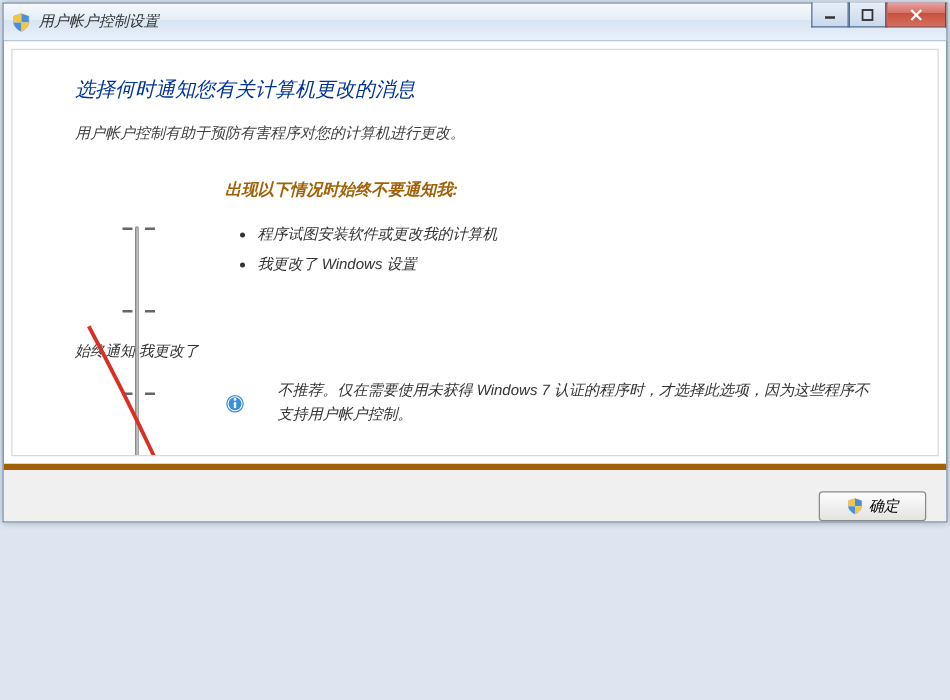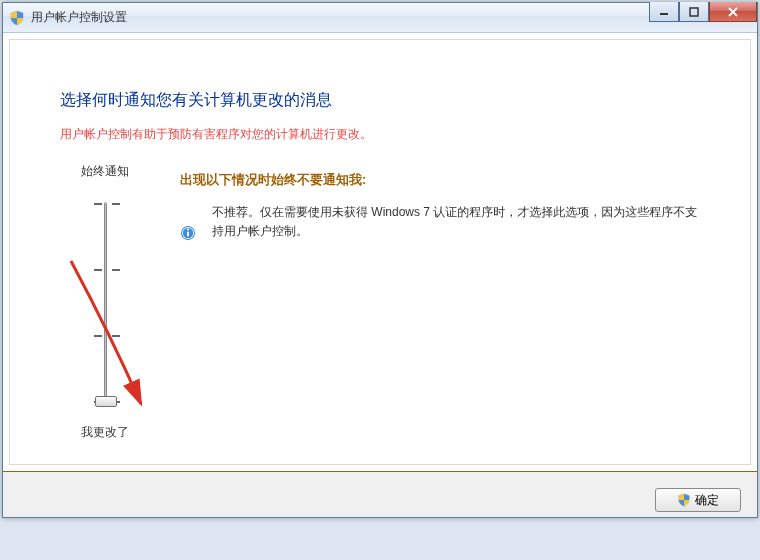--- a/index.html
+++ b/index.html
@@ -6,27 +6,28 @@
     body {
       font-family: "Microsoft YaHei", "Segoe UI", Tahoma, sans-serif;
       font-size: 12px;
       background: #dce5f0;
       width: 760px;
       height: 560px;
       overflow: hidden;
     }
     .window {
       width: 756px;
-      height: 516px;
+      height: 416px;
       margin: 2px;
       background: #fff;
       border: 1px solid #5a7ca0;
       box-shadow: 0 0 6px rgba(0,0,0,0.3);
       display: flex;
       flex-direction: column;
+      font-style: italic;
     }
     .titlebar {
       height: 30px;
       background: linear-gradient(to bottom, #f5f9fd 0%, #e4ecf7 45%, #d7e4f2 46%, #e9f1fa 100%);
       border-bottom: 1px solid #b8c7d9;
       display: flex;
       align-items: center;
       padding: 0 0 0 6px;
       position: relative;
     }
@@ -73,45 +74,44 @@
       position: relative;
       border: 1px solid #d9d9d9;
       margin: 6px;
       overflow: hidden;
     }
     .heading {
       color: #003399;
       font-size: 16px;
       font-weight: normal;
       margin-bottom: 14px;
-      margin-top: 28px;
     }
     .description {
-      color: #ef4444;
+      color: #404040;
       font-size: 12px;
       line-height: 1.5;
       margin-bottom: 2px;
     }
     .link {
       color: #0066cc;
       text-decoration: underline;
       cursor: pointer;
       font-size: 12px;
     }
     .slider-area {
       margin-top: 20px;
       display: flex;
       gap: 30px;
     }
     .slider-col {
       width: 90px;
       display: flex;
-      flex-direction: column;
-      align-items: center;
-      position: relative;
+      align-items: center;
+      position: relative;
+      margin-top: 24px;
     }
     .slider-label-top, .slider-label-bottom {
       font-size: 12px;
       color: #333;
       text-align: center;
       white-space: nowrap;
     }
     .slider-track-wrap {
       height: 220px;
       width: 60px;
@@ -176,42 +176,43 @@
     }
     .bullet-list {
       list-style: disc;
       padding-left: 26px;
       font-size: 12px;
       color: #333;
       line-height: 2.0;
     }
     .info-row {
       display: flex;
-      gap: 16px;
-      align-items: flex-end;
+      gap: 26px;
+      margin-top: 80px;
+      align-items: center;
     }
     .info-icon {
       width: 16px;
       height: 16px;
       flex-shrink: 0;
       margin-top: 2px;
     }
     .info-text {
       font-size: 12px;
       color: #333;
       line-height: 1.6;
     }
     .button-bar {
       height: 46px;
       background: #f0f0f0;
-      border-top: 1px solid #a16207;
+      border-top: 5px solid #a16207;
       display: flex;
       justify-content: flex-end;
-      align-items: flex-start;
-      padding: 16px 16px;
+      align-items: flex-end;
+      padding: 0 16px;
       gap: 8px;
     }
     .btn {
       min-width: 86px;
       height: 24px;
       border: 1px solid #8a8a8a;
       border-radius: 3px;
       background: linear-gradient(to bottom, #fdfdfd, #e3e3e3);
       font-size: 12px;
       display: flex;
@@ -274,20 +275,24 @@
             <div class="tick t2"></div>
             <div class="tick t3"></div>
             <div class="thumb"></div>
           </div>
         </div>
         <div class="slider-label-bottom">我更改了</div>
       </div>
 
       <div class="detail-col">
         <div class="detail-heading">出现以下情况时始终不要通知我:</div>
+        <ul class="bullet-list">
+          <li>程序试图安装软件或更改我的计算机</li>
+          <li>我更改了 Windows 设置</li>
+        </ul>
         <div class="info-row">
           <span class="info-icon">
             <svg viewBox="0 0 16 16">
               <circle cx="8" cy="8" r="7" fill="#3b8ed8"></circle>
               <circle cx="8" cy="8" r="6" fill="#fff"></circle>
               <circle cx="8" cy="8" r="5.2" fill="#3b8ed8"></circle>
               <rect x="7" y="6.5" width="2" height="5" fill="#fff" rx="1"></rect>
               <circle cx="8" cy="4.5" r="1.1" fill="#fff"></circle>
             </svg>
           </span>

